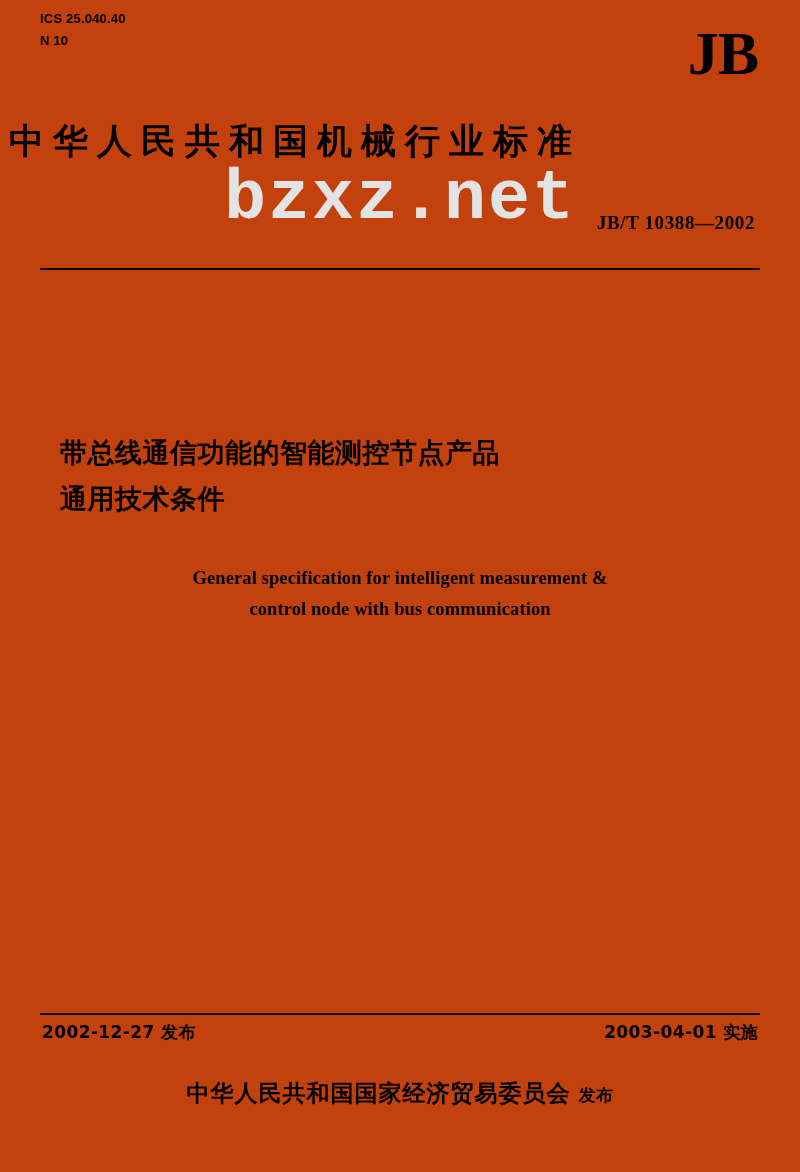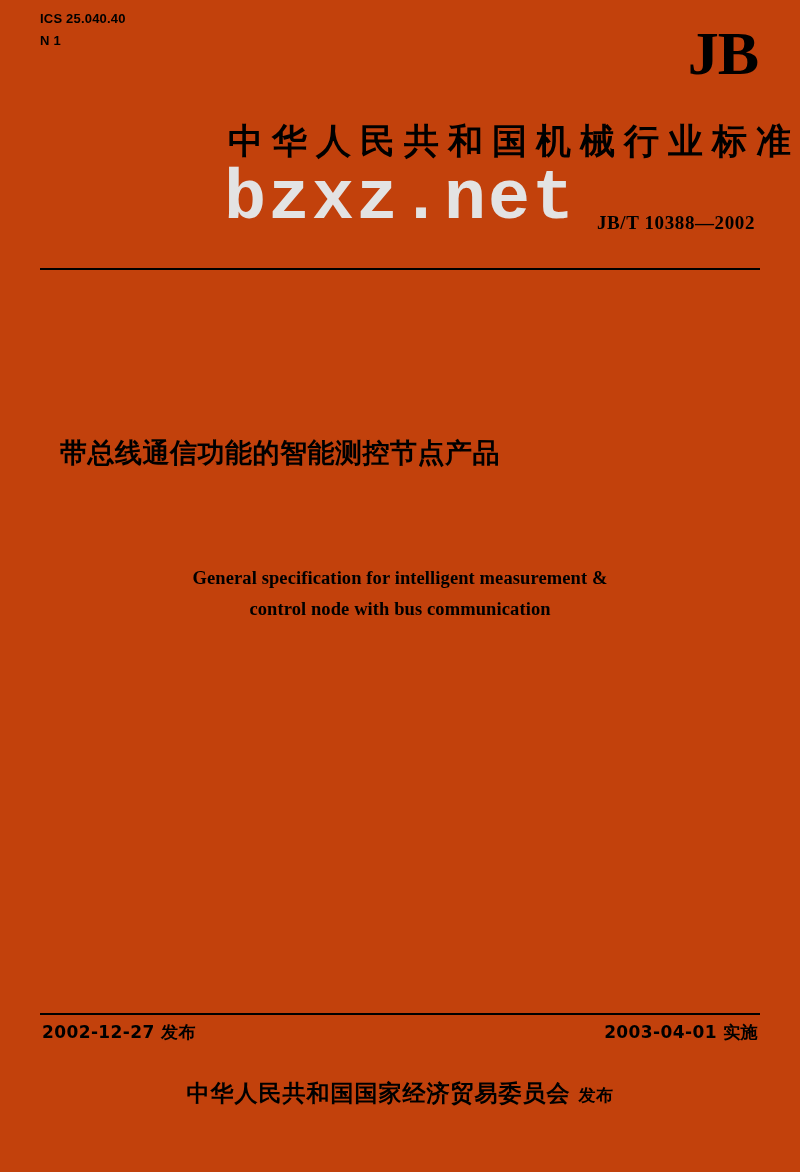--- a/index.html
+++ b/index.html
@@ -47,26 +47,26 @@
     letter-spacing: -1px;
     line-height: 62px;
   }
 
   
   .cn-header {
     position: absolute;
     left: 0;
     right: 0;
     top: 118px;
-    text-align: right;
+    text-align: left;
     font-family: "DejaVu Sans", sans-serif;
     font-weight: bold;
     font-size: 35px;
     letter-spacing: 9px;
-    padding-left: 1px;
+    padding-left: 9px;
     white-space: nowrap;
   }
 
   
   .std-number {
     position: absolute;
     right: 45px;
     top: 212px;
     font-family: "Liberation Serif", serif;
     font-weight: bold;
@@ -172,35 +172,36 @@
     padding-left: 8px;
   }
 </style>
 </head>
 <body>
 
 <div class="page">
 
   <div class="ics-block">
     <div class="ics-line">ICS 25.040.40</div>
-    <div class="ics-line">N 1</div>
+    <div class="ics-line">N 10</div>
   </div>
 
   <div class="jb-logo">JB</div>
 
   <div class="cn-header">中华人民共和国机械行业标准</div>
 
   <div class="std-number">JB/T 10388—2002</div>
 
   <div class="rule-top"></div>
 
   <div class="watermark">bzxz.net</div>
 
   <div class="title-cn">
     <div>带总线通信功能的智能测控节点产品</div>
+    <div>通用技术条件</div>
   </div>
 
   <div class="title-en">
     <div>General specification for intelligent measurement &amp;</div>
     <div>control node with bus communication</div>
   </div>
 
   <div class="rule-bottom"></div>
 
   <div class="date-issue">2002-12-27 发布</div>

